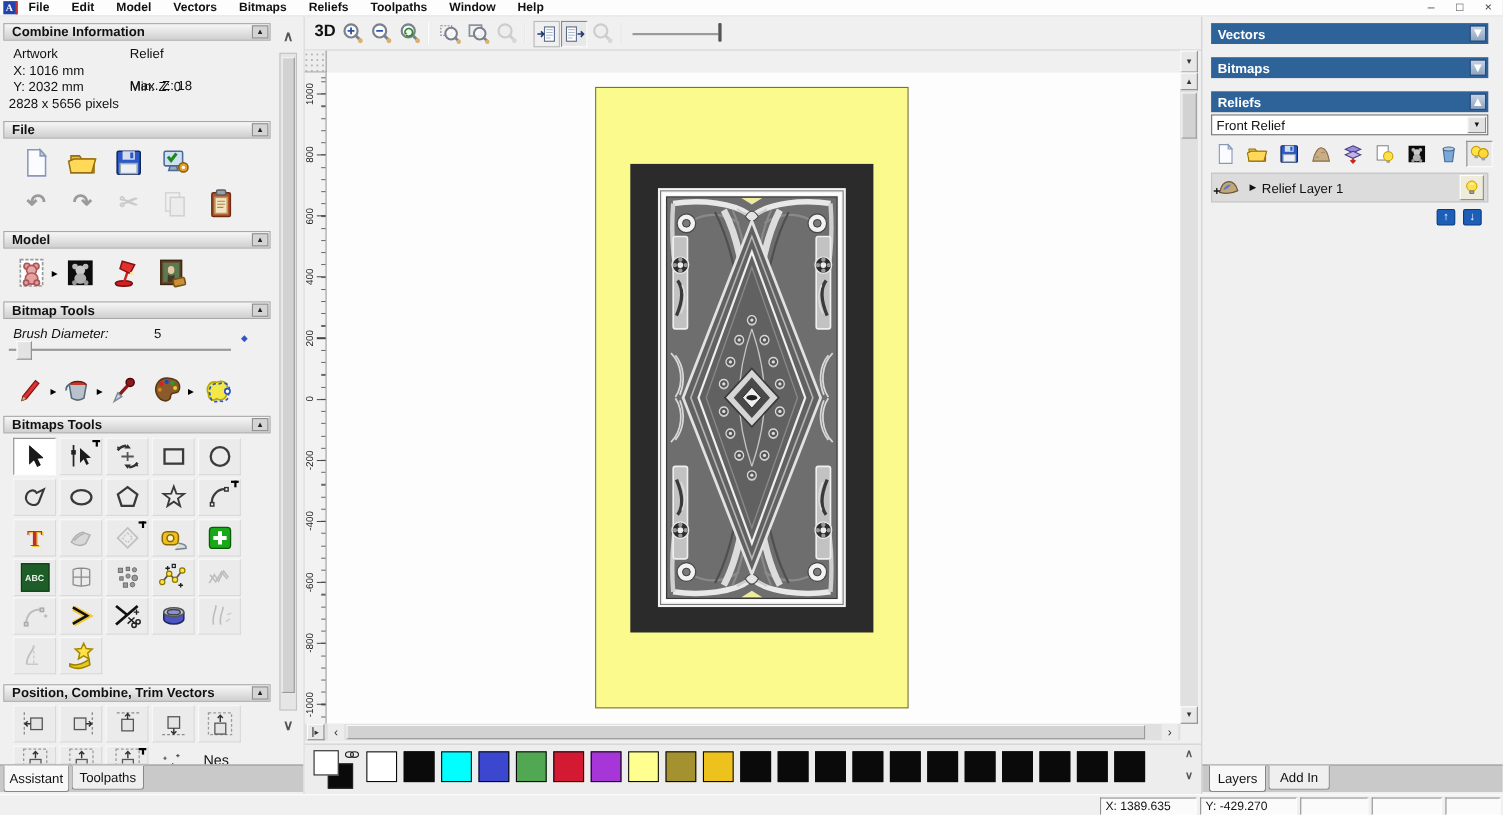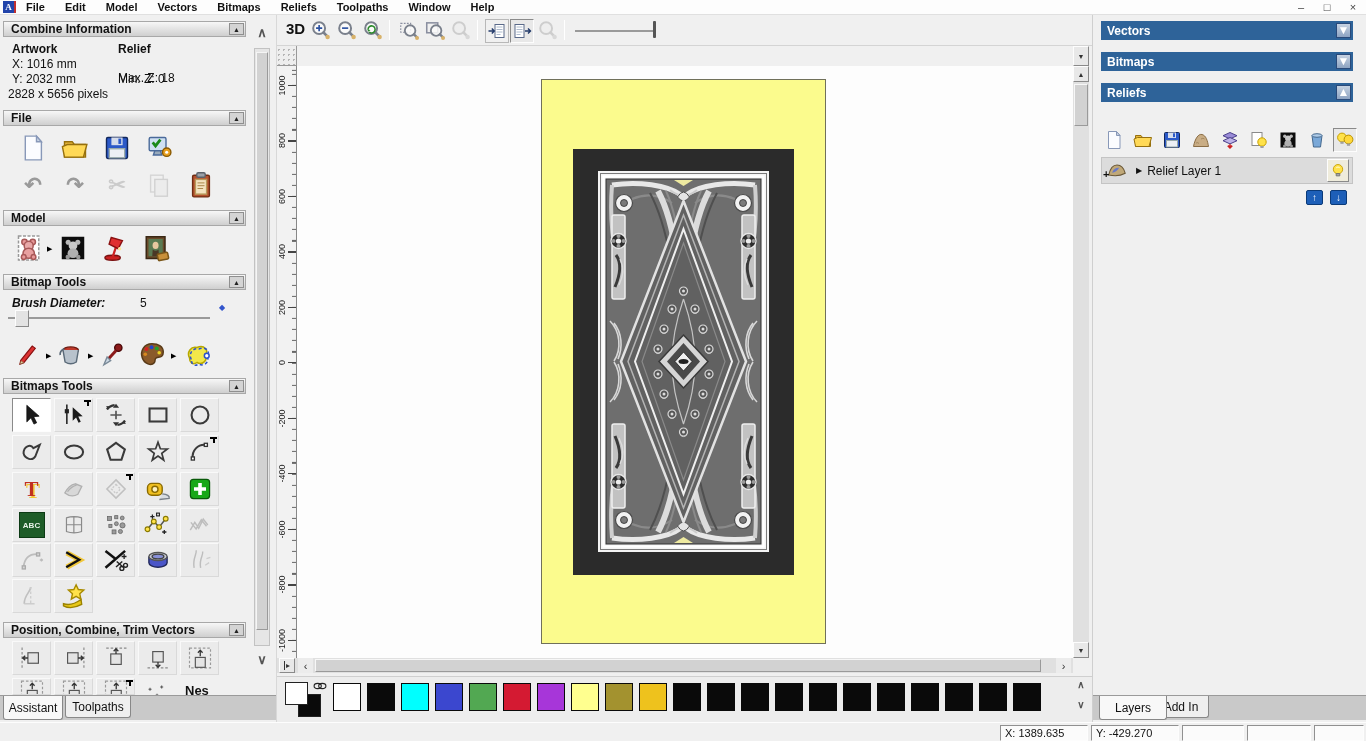--- a/index.html
+++ b/index.html
@@ -12,21 +12,21 @@
 #menubar{position:absolute;left:0;top:0;width:1366px;height:15px;background:#fdfdfd;border-bottom:1px solid #e0e0e0;display:flex;align-items:center;z-index:50}
 #appicon{width:13px;height:12px;margin-left:3px;background:#2244aa;color:#fff;font:bold 9px "Liberation Serif",serif;display:flex;align-items:center;justify-content:center;border-right:2px solid #c03030}
 .mi{font-weight:bold;font-size:11px;padding:0 10px;white-space:nowrap}
 #winbtns{margin-left:auto;display:flex}
 .wb{width:26px;text-align:center;font-size:11px;color:#444;line-height:14px}
 
 #assistant{position:absolute;left:0;top:15px;width:252px;height:680px;background:#f0f0f0;overflow:hidden}
 .sec-hdr{position:absolute;left:3px;width:243px;height:16px;background:linear-gradient(#f7f7f7,#cfcfcf);border:1px solid #a8a8a8;display:flex;align-items:center;font-weight:bold;font-size:12px;padding-left:7px}
 .sec-btn{position:absolute;right:1px;top:1px;width:15px;height:12px;background:#d4d4d4;border:1px solid #8f8f8f;font-size:7px;line-height:11px;text-align:center;color:#222}
 .pl{position:absolute;font-size:12px;white-space:nowrap}
-.b{font-weight:bold}
+.b{font-weight:normal}
 .ico{position:absolute;width:30px;height:30px;display:flex;align-items:center;justify-content:center}
 .fly{position:absolute;font-size:7px;color:#000}
 .gray{opacity:.42;filter:grayscale(1)}
 .gglyph{font-size:21px;color:#9a9a9a;font-weight:bold;line-height:20px}
 .vcell{position:absolute;width:39px;height:34px;background:#ebebeb;border:1px solid;border-color:#f9f9f9 #d9d9d9 #d9d9d9 #f9f9f9;display:flex;align-items:center;justify-content:center}
 .vcell.active{background:#fff;border-color:#8a8a8a #fdfdfd #fdfdfd #8a8a8a}
 .pin{position:absolute;top:1px;right:1px;width:7px;height:7px}
 .pin::before{content:"";position:absolute;top:0;left:0;right:0;height:2px;background:#000}
 .pin::after{content:"";position:absolute;top:0;left:3px;width:2px;bottom:1px;background:#000}
 .tico{color:#c03020;font:bold 21px "Liberation Serif",serif;text-shadow:1.5px 1.5px 0 #f2c83a}
@@ -966,20 +966,24 @@
     <span class="bh-btn">▼</span>
   </div>
   <div class="bluehdr" style="top: 37px; background-color: rgb(46, 99, 153);">
     <span>Bitmaps</span>
     <span class="bh-btn">▼</span>
   </div>
   <div class="bluehdr" style="top: 68px; background-color: rgb(46, 99, 153);">
     <span>Reliefs</span>
     <span class="bh-btn">▲</span>
   </div>
+  <div id="reliefdd">
+    <span class="val">Front Relief</span>
+    <span id="ddbtn">▼</span>
+  </div>
 
   <div style="position:absolute;left:10px;top:114px;height:24px">
     <div class="ico" style="left:0;top:0;width:22px;height:22px">
         <svg class="i" width="20" height="20">
           <use href="#s-pg"></use>
         </svg>
       </div>
     <div class="ico" style="left:29px;top:0;width:22px;height:22px">
         <svg class="i" width="20" height="20">
           <use href="#s-fold"></use>
@@ -1038,21 +1042,21 @@
       </div>
   </div>
   <div class="bluebtn" style="left:213px;top:175px">
       <span>↑</span>
     </div>
   <div class="bluebtn" style="left:237px;top:175px">
       <span>↓</span>
     </div>
 
   <div class="tabstrip" style="left:0;top:680px;width:274px">
-    <div class="tab active" style="left:6px;top:0;width:68px;height:24px">
+    <div class="tab active" style="left:6px;top:0;width:52px;height:24px">
         <span>Layers</span>
       </div>
     <div class="tab" style="left:60px;top:0;width:56px;height:22px">
         <span>Add In</span>
       </div>
   </div>
 </div>
 
 <div id="statusbar">
   <span class="fld" style="left:1000px;width:88px">X: 1389.635</span>

